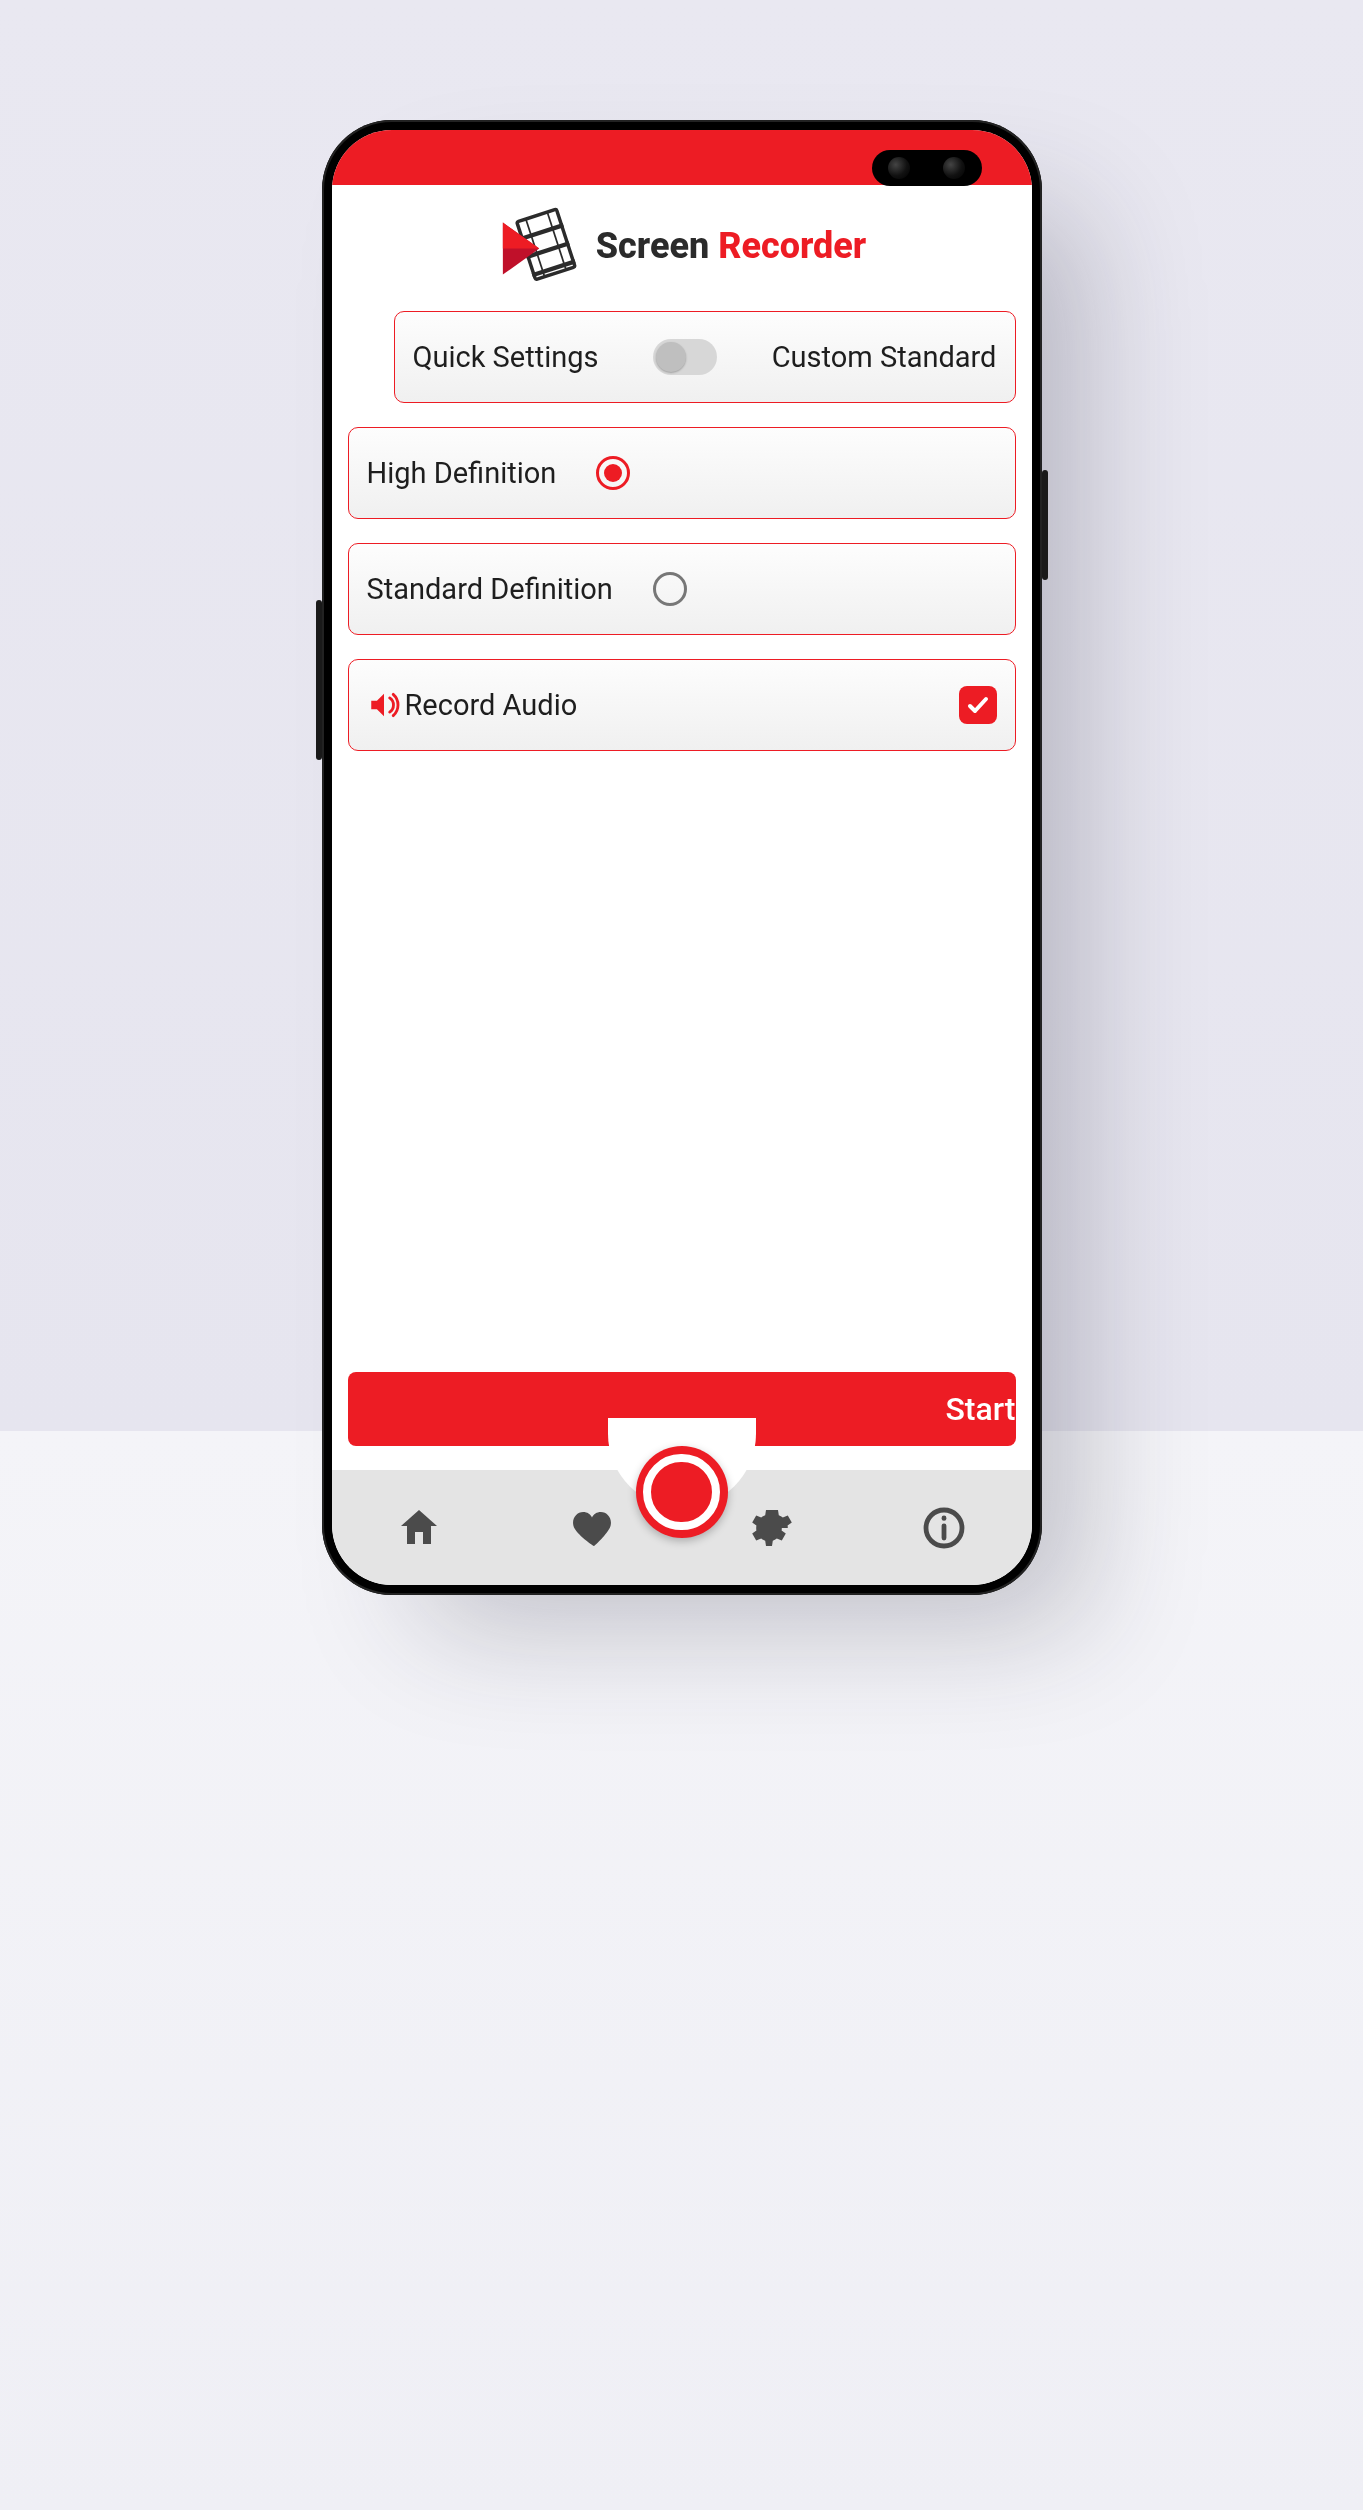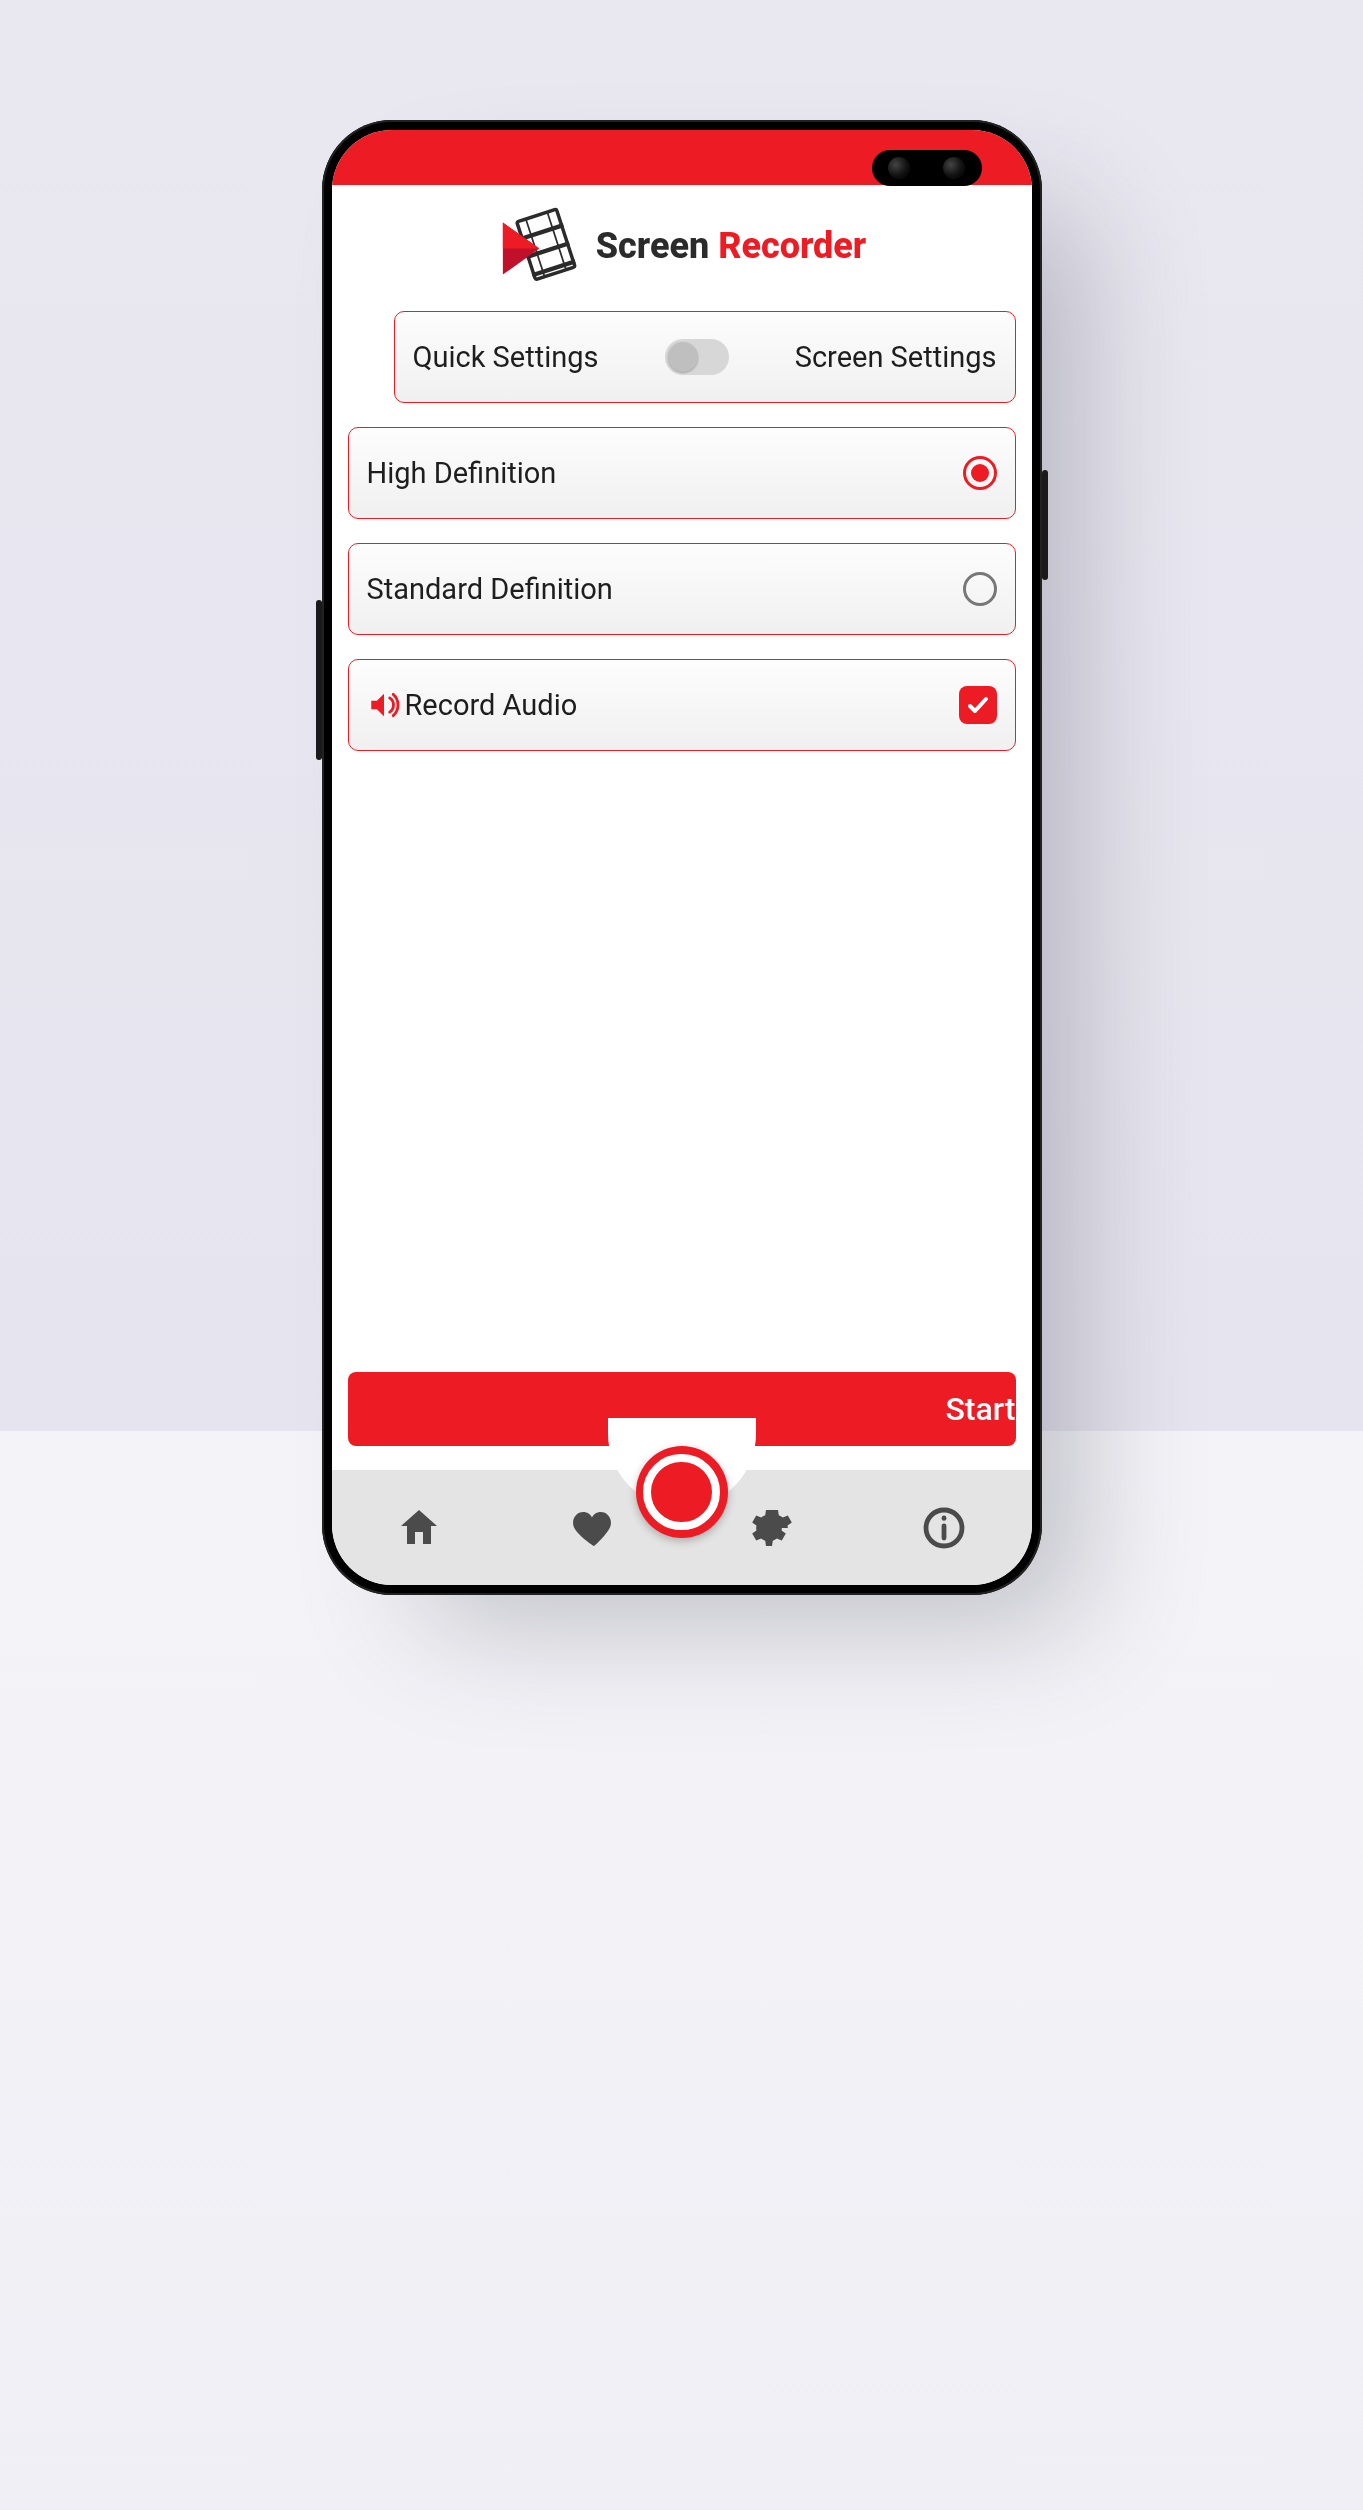--- a/index.html
+++ b/index.html
@@ -97,21 +97,21 @@
 
   .radio {
     width:34px; height:34px; border:3px solid #777; border-radius:50%;
     flex:none; cursor:pointer;
   }
   .radio.selected { border-color:#ed1c24; position:relative; }
   .radio.selected::after{
     content:""; position:absolute; inset:5px; border-radius:50%;
     background:#ed1c24;
   }
-  .option-row { justify-content:space-between;gap:40px; }
+  .option-row { justify-content:flex-start;gap:40px; }
 
   .audio-row { gap:4px; }
   .audio-row .spacer { flex:1; }
   .speaker-icon { width:34px; height:34px; flex:none; }
   .speaker-icon svg{width:100%;height:100%;display:block;}
   .checkbox {
     width:38px; height:38px; border-radius:8px;
     background:#ed1c24; flex:none; cursor:pointer;
     display:flex;align-items:center;justify-content:center;
   }
@@ -188,21 +188,21 @@
         <span>Screen</span>
         <span class="accent" style="color:#ed1c24">Recorder</span>
       </div>
     </div>
 
     <div class="content">
 
       <div class="card tall settings-toggle">
         <span>Quick Settings</span>
         <div class="toggle"></div>
-        <span>Screen Settings</span>
+        <span>Custom Standard</span>
       </div>
 
       <div class="card tall option-row">
         <span>High Definition</span>
         <span class="radio selected"></span>
       </div>
 
       <div class="card tall option-row">
         <span>Standard Definition</span>
         <span class="radio"></span>

